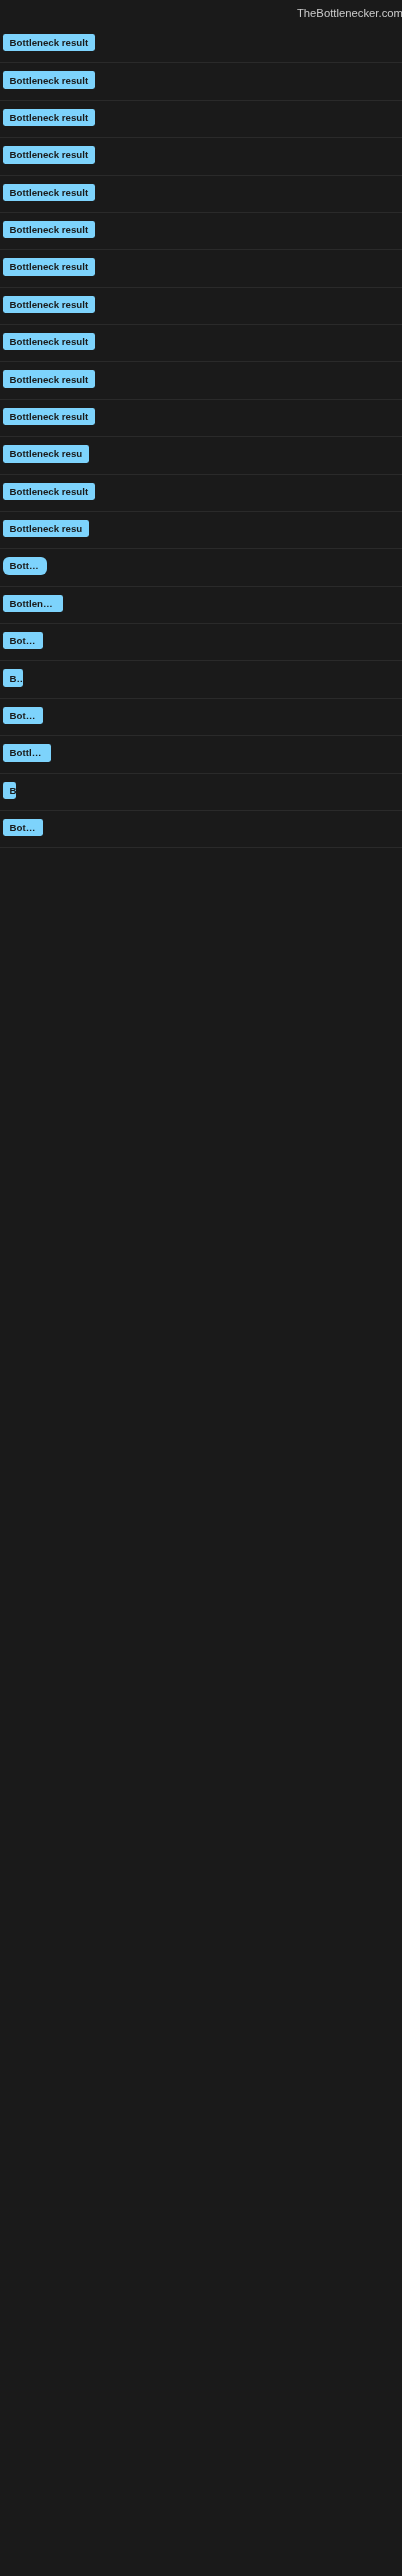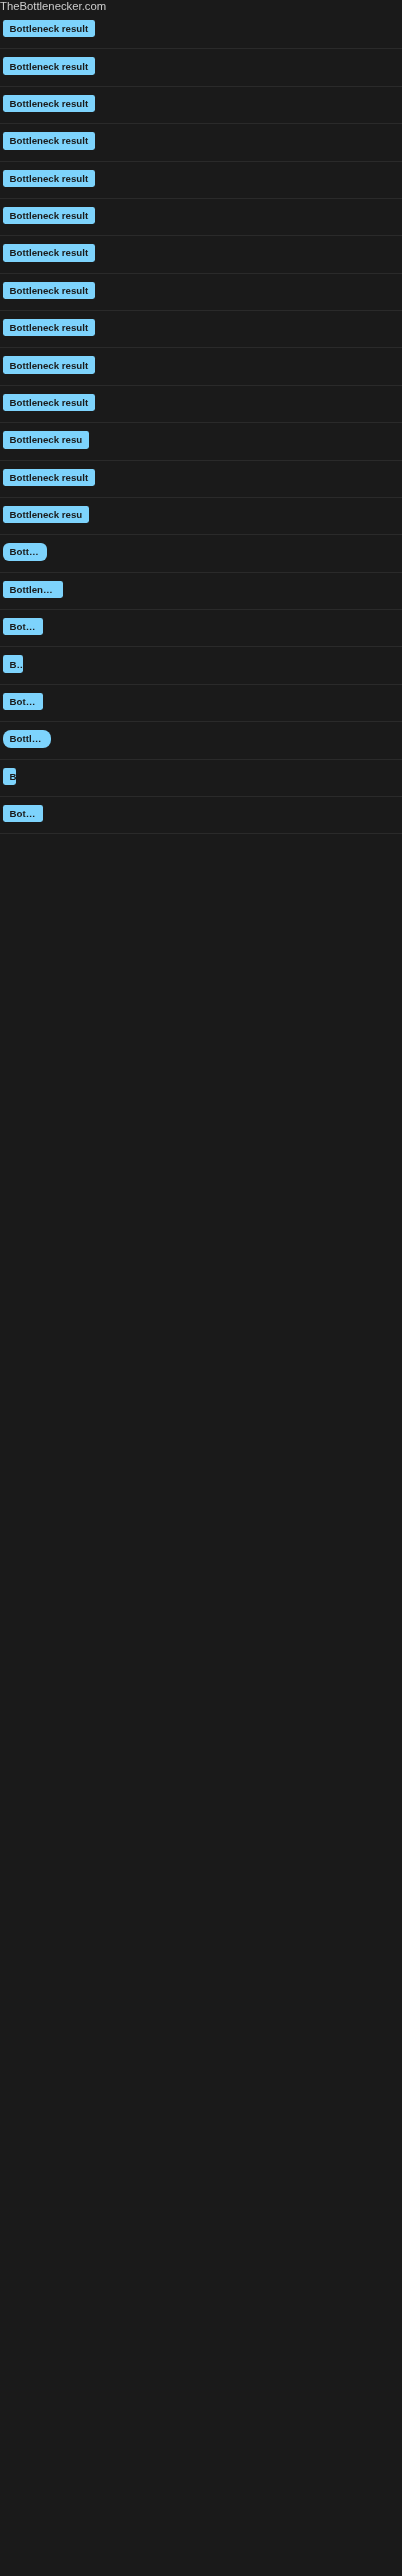--- a/index.html
+++ b/index.html
@@ -10,24 +10,24 @@
 
     body {
       width: 403px;
       min-height: 2576px;
       background-color: #1a1a1a;
       font-family: Arial, sans-serif;
       position: relative;
     }
 
     .site-title {
-      text-align: left;
+      text-align: right;
       color: #cccccc;
       font-size: 11.3px;
-      padding: 0 0;
+      padding: 7px 0;
       background-color: #1a1a1a;
     }
 
     .bottleneck-badge {
       display: inline-block;
       background-color: #7dd3fc;
       color: #1a1a1a;
       font-size: 9.7px;
       font-weight: bold;
       padding: 3.2px 6.4px;
@@ -61,17 +61,17 @@
     <div class="result-row"><div class="bottleneck-badge">Bottleneck result</div></div>
     <div class="result-row"><div class="bottleneck-badge">Bottleneck result</div></div>
     <div class="result-row"><div class="bottleneck-badge" style="max-width: 97px; overflow: hidden; text-overflow: ellipsis;">Bottleneck resu</div></div>
     <div class="result-row"><div class="bottleneck-badge">Bottleneck result</div></div>
     <div class="result-row"><div class="bottleneck-badge" style="max-width: 97px; overflow: hidden; text-overflow: ellipsis;">Bottleneck resu</div></div>
     <div class="result-row"><div class="bottleneck-badge" style="max-width: 44px; overflow: hidden; text-overflow: ellipsis; border-radius: 6px;">Bottlen</div></div>
     <div class="result-row"><div class="bottleneck-badge" style="max-width: 60px; overflow: hidden; text-overflow: ellipsis;">Bottleneck</div></div>
     <div class="result-row"><div class="bottleneck-badge" style="max-width: 40px; overflow: hidden; text-overflow: ellipsis;">Bottle</div></div>
     <div class="result-row"><div class="bottleneck-badge" style="max-width: 20px; overflow: hidden; text-overflow: ellipsis;">Bo</div></div>
     <div class="result-row"><div class="bottleneck-badge" style="max-width: 40px; overflow: hidden; text-overflow: ellipsis;">Bottle</div></div>
-    <div class="result-row"><div class="bottleneck-badge" style="max-width: 48px; overflow: hidden; text-overflow: ellipsis; border-radius: 8px;">Bottlens</div></div>
+    <div class="result-row"><div class="bottleneck-badge" style="max-width: 48px; overflow: hidden; text-overflow: ellipsis;">Bottlens</div></div>
     <div class="result-row"><div class="bottleneck-badge" style="max-width: 12px; overflow: hidden; text-overflow: ellipsis;">B</div></div>
     <div class="result-row"><div class="bottleneck-badge" style="max-width: 40px; overflow: hidden; text-overflow: ellipsis;">Bottle</div></div>
   </div>
 
 
 </body></html>

